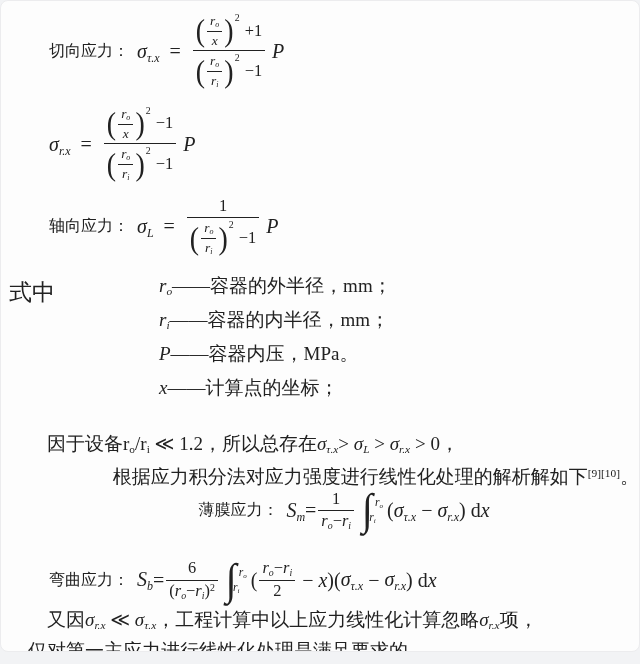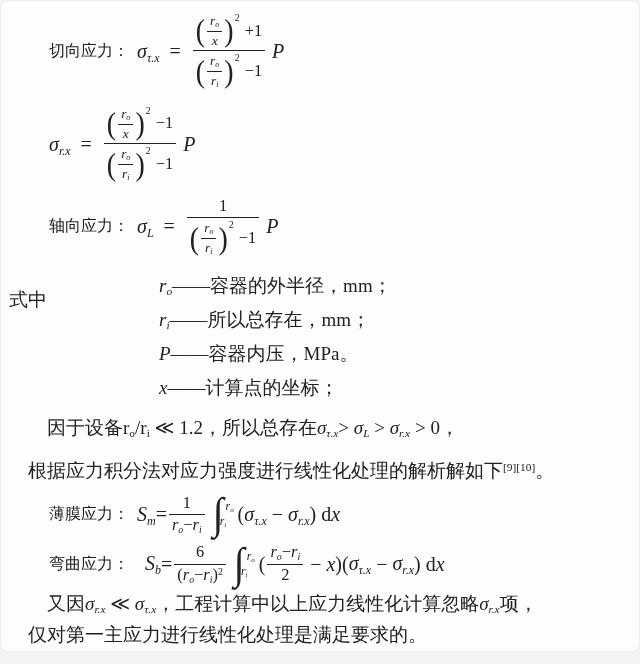--- a/index.html
+++ b/index.html
@@ -38,31 +38,31 @@
   .pinner{display:inline-flex;align-items:center;}
   .pchar{font-size:1.7em;font-weight:300;line-height:.9;transform:scaleY(1.15);display:inline-block;}
   .psup{align-self:flex-start;font-size:.6em;margin:0 1px 0 1px;}
   .intwrap{display:inline-flex;align-items:center;margin:0 4px 0 6px;}
   .intsign{font-size:2em;font-weight:200;line-height:.85;transform:scaleY(1.1);display:inline-block;font-style:normal;}
   .intlims{display:inline-flex;flex-direction:column;justify-content:space-between;height:2.1em;font-size:.58em;margin-left:2px;}
   .inttop{align-self:flex-start;margin-top:-.2em;}
   .intbot{align-self:flex-start;margin-left:-.5em;margin-bottom:-.2em;}
   
   .where-block{position:relative;margin-top:12px;}
-  .where-label{position:absolute;left:8px;top:18px;font-size:19px;}
+  .where-label{position:absolute;left:8px;top:8px;font-size:23px;}
   .defs{margin-left:158px;}
   .def-row{line-height:34px;font-size:19px;}
   
   .r1{margin-top:4px;}
   .r2{margin-top:16px;}
   .r3{margin-top:14px;}
-  .p1{margin-top:9px;line-height:27px;}
-  .p2{margin-top:16px;line-height:27px;}
-  .r4{margin-top:10px;}
-  .r5{margin-top:8px;gap:8px;}
+  .p1{margin-top:25px;line-height:27px;}
+  .p2{margin-top:6px;line-height:27px;text-align:right;}
+  .r4{margin-top:0;justify-content:center;}
+  .r5{margin-top:28px;}
   .p3{margin-top:5px;line-height:27px;}
   .p4{margin-top:4px;line-height:27px;}
 </style>
 </head>
 <body>
 
 <div class="card">
 
   <div class="frow r1">
     <span class="label">切向应力：</span>
@@ -189,21 +189,21 @@
         </span>
         <span class="tok"><span class="mtext"> </span></span>
         <span class="tok"><span class="mvar">P</span></span>
       </span>
   </div>
 
   <div class="where-block">
     <span class="where-label">式中</span>
     <div class="defs">
       <div class="def-row mline"><span class="tok"><span class="mvar">r</span><sub class="mvar">o</sub></span><span class="tok"><span class="mtext">——容器的外半径，mm；</span></span></div>
-      <div class="def-row mline"><span class="tok"><span class="mvar">r</span><sub class="mvar">i</sub></span><span class="tok"><span class="mtext">——所以总存在，mm；</span></span></div>
+      <div class="def-row mline"><span class="tok"><span class="mvar">r</span><sub class="mvar">i</sub></span><span class="tok"><span class="mtext">——容器的内半径，mm；</span></span></div>
       <div class="def-row mline"><span class="tok"><span class="mvar">P</span></span><span class="tok"><span class="mtext">——容器内压，MPa。</span></span></div>
       <div class="def-row mline"><span class="tok"><span class="mvar">x</span></span><span class="tok"><span class="mtext">——计算点的坐标；</span></span></div>
     </div>
   </div>
 
   <div class="mline ind-a p1"><span class="tok"><span class="mtext">因于设备</span></span><span class="tok"><span class="mtext">r</span><sub class="mtext">o</sub></span><span class="tok"><span class="mtext">/</span></span><span class="tok"><span class="mtext">r</span><sub class="mtext">i</sub></span><span class="tok"><span class="mtext"> ≪ 1.2，所以总存在</span></span><span class="tok"><span class="mvar">σ</span><sub class="mvar">τ.x</sub></span><span class="tok"><span class="mtext">&gt; </span></span><span class="tok"><span class="mvar">σ</span><sub class="mvar">L</sub></span><span class="tok"><span class="mtext"> &gt; </span></span><span class="tok"><span class="mvar">σ</span><sub class="mvar">r.x</sub></span><span class="tok"><span class="mtext"> &gt; 0，</span></span></div>
   <div class="mline ind-b p2"><span class="tok"><span class="mtext">根据应力积分法对应力强度进行线性化处理的解析解如下</span></span><span class="tok"><span class="mtext"></span><sup>[9][10]</sup></span><span class="tok"><span class="mtext">。</span></span></div>
 
   <div class="frow r4">
     <span class="label">薄膜应力：</span>

